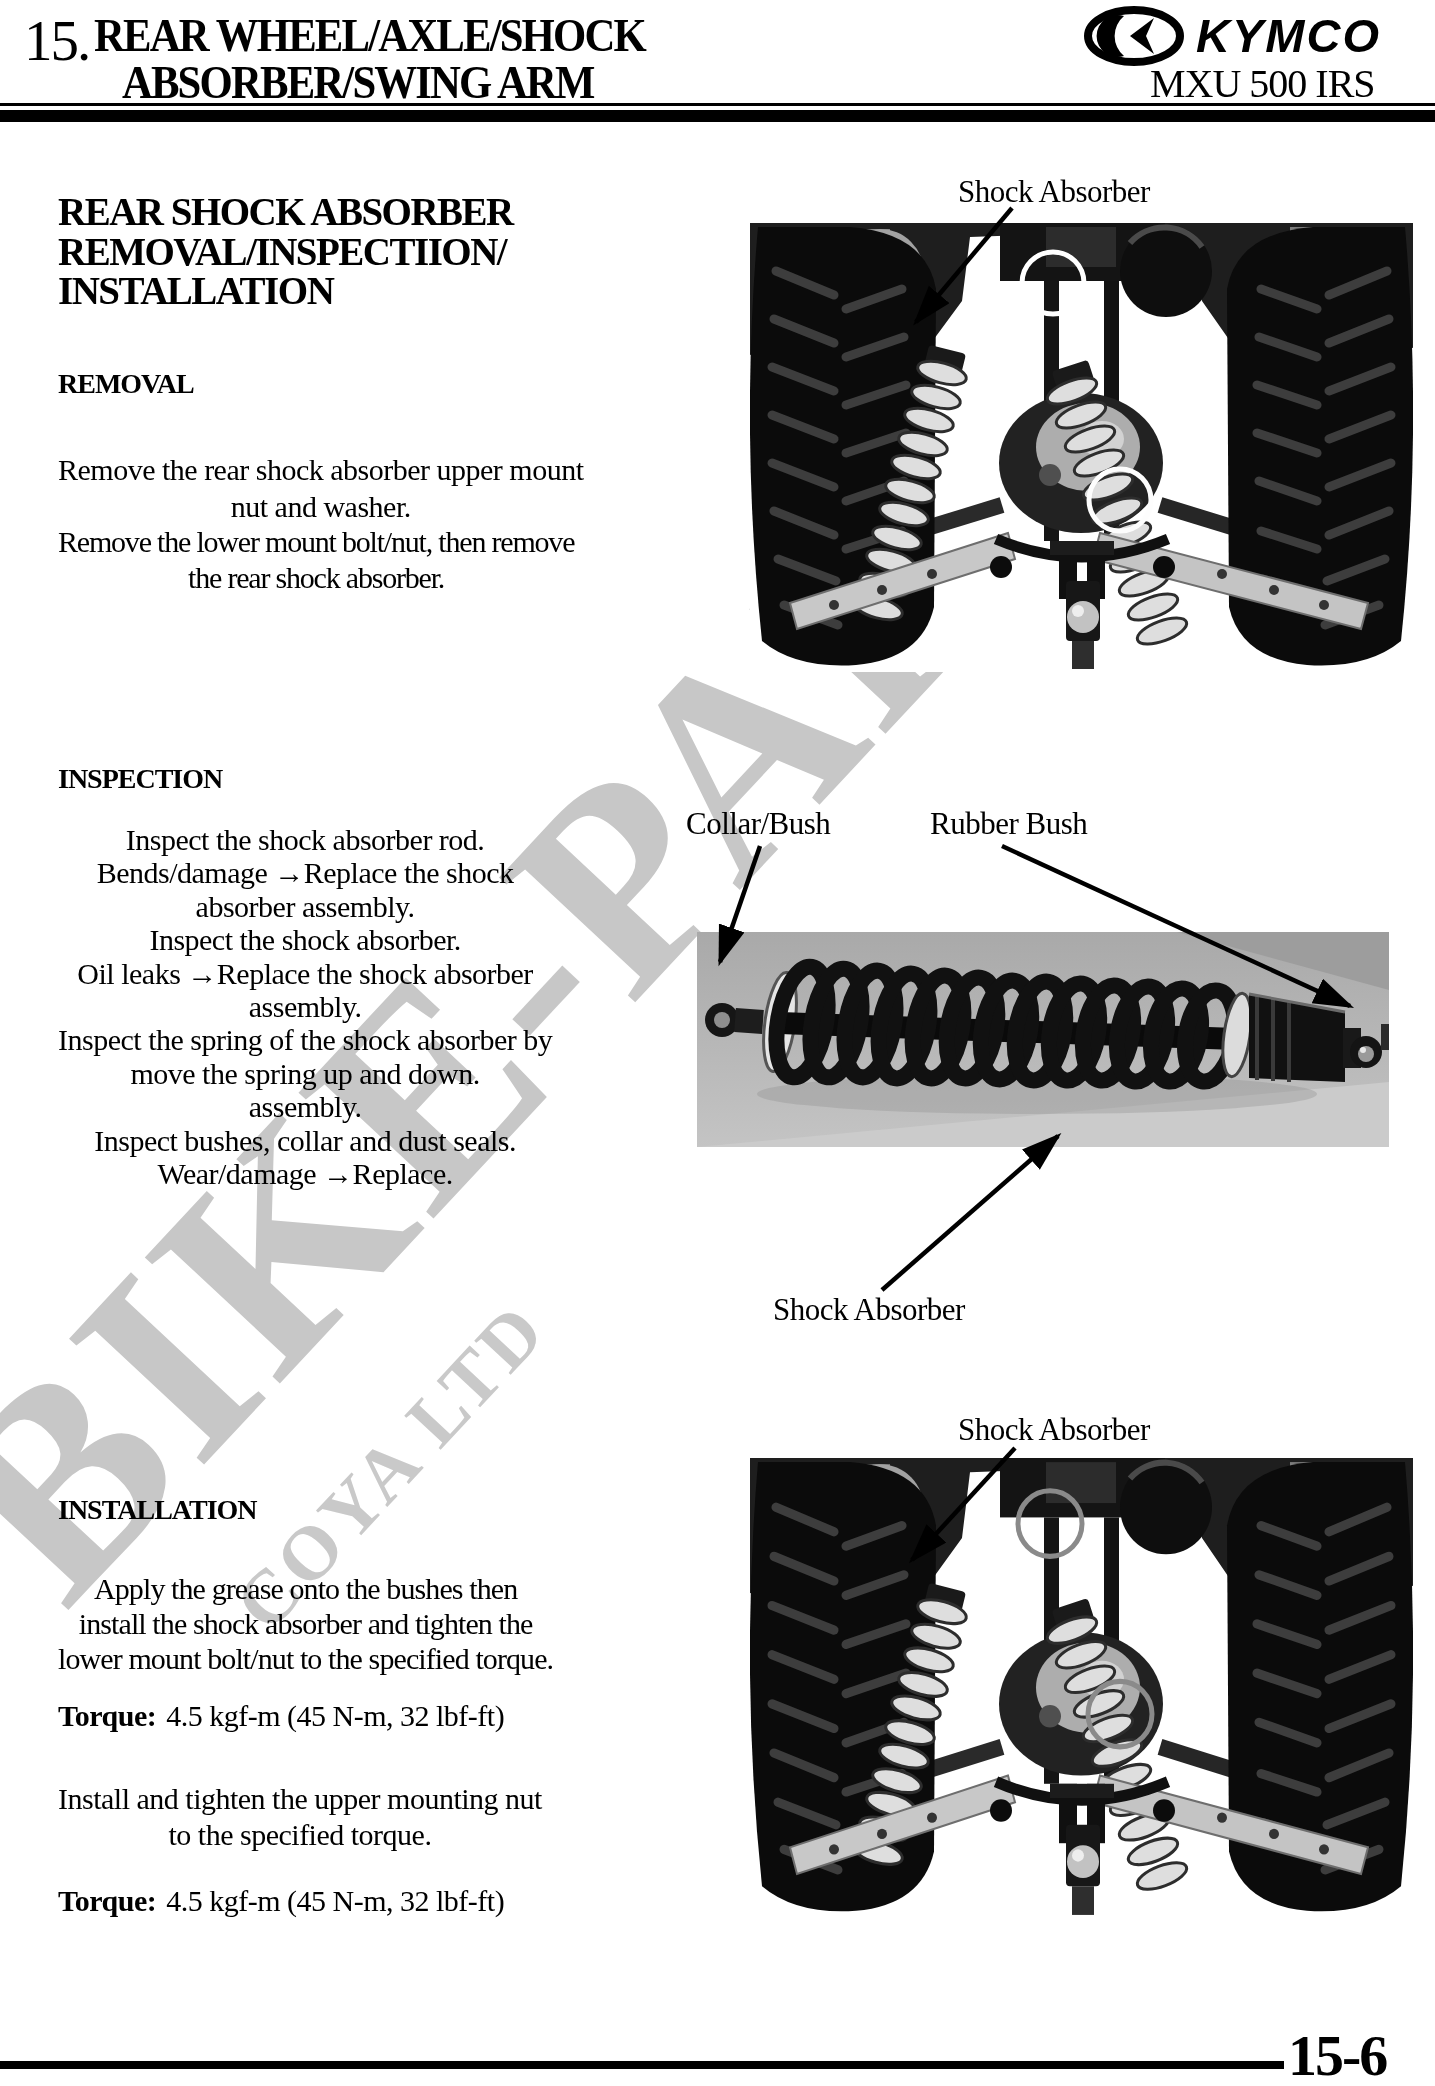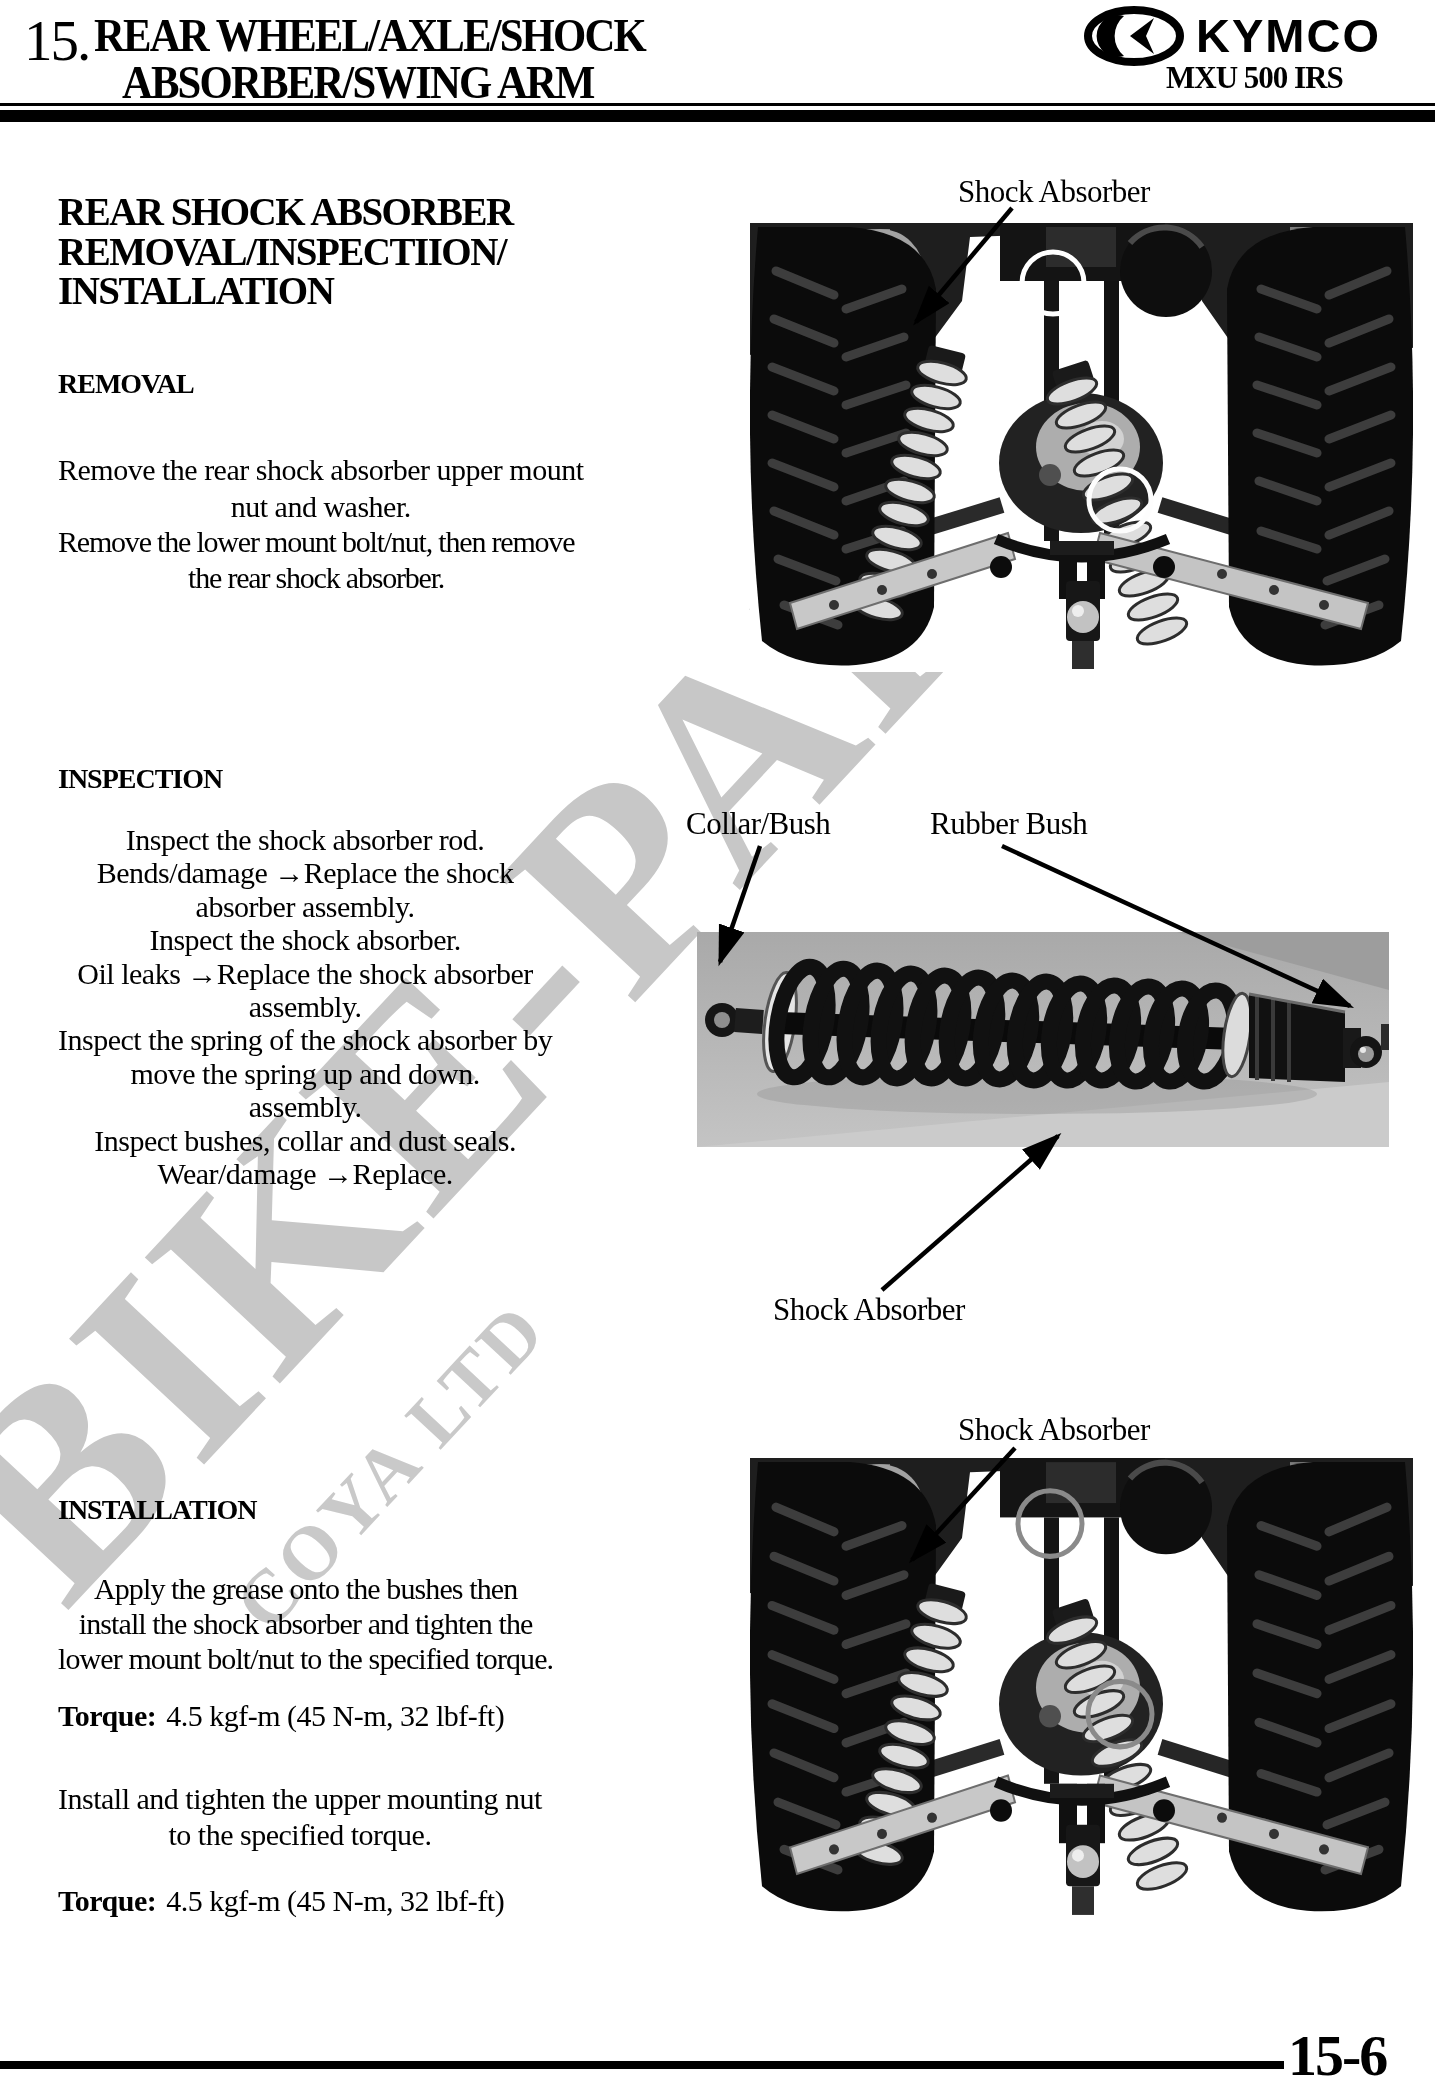--- a/index.html
+++ b/index.html
@@ -12,22 +12,22 @@
   .wm{position:absolute;z-index:0;font-weight:bold;white-space:nowrap;text-align:center;line-height:1;
       color:#c7c7c7;pointer-events:none;}
   .wm-big{left:-265px;top:808px;width:1640px;font-size:282px;letter-spacing:6px;transform:rotate(-47deg);}
   .wm-small{left:105px;top:1428px;width:570px;font-size:76px;letter-spacing:4px;color:#c9c9c9;transform:rotate(-47deg);}
   
   .chapter-num{left:24px;top:8px;font-size:57px;font-weight:normal;letter-spacing:-2px;z-index:2;}
   .doc-title{left:94px;top:12px;font-size:46px;font-weight:bold;letter-spacing:-2px;line-height:47px;
              transform:scaleX(.93);transform-origin:left top;z-index:2;}
   .doc-title .l2{padding-left:30px;}
   .brand-name{left:1196px;top:8px;font-family:"Liberation Sans","DejaVu Sans",sans-serif;
-              font-size:47px;font-weight:bold;letter-spacing:2px;z-index:2;}
-  .model-name{left:1150px;top:60px;font-size:31px;font-weight:bold;letter-spacing:-1px;z-index:2;margin-left:16px;}
+              font-size:47px;font-weight:bold;letter-spacing:2px;z-index:2;font-style:italic;}
+  .model-name{left:1150px;top:60px;font-size:40px;font-weight:normal;letter-spacing:-1px;z-index:2;}
   .rule-thin{left:0;top:103px;width:1435px;height:3px;background:#000;z-index:2;}
   .rule-thick{left:0;top:110px;width:1435px;height:12px;background:#000;z-index:2;}
   
   .col{z-index:2;}
   .h1{left:58px;top:192px;font-size:39px;font-weight:bold;line-height:39.5px;letter-spacing:-1.5px;}
   .h2{font-size:28px;font-weight:bold;letter-spacing:-1px;}
   .h2.removal{left:58px;top:368px;}
   .h2.inspection{left:58px;top:763px;}
   .h2.installation{left:58px;top:1494px;}
   .body-text{font-size:30px;letter-spacing:-0.5px;text-align:center;}

